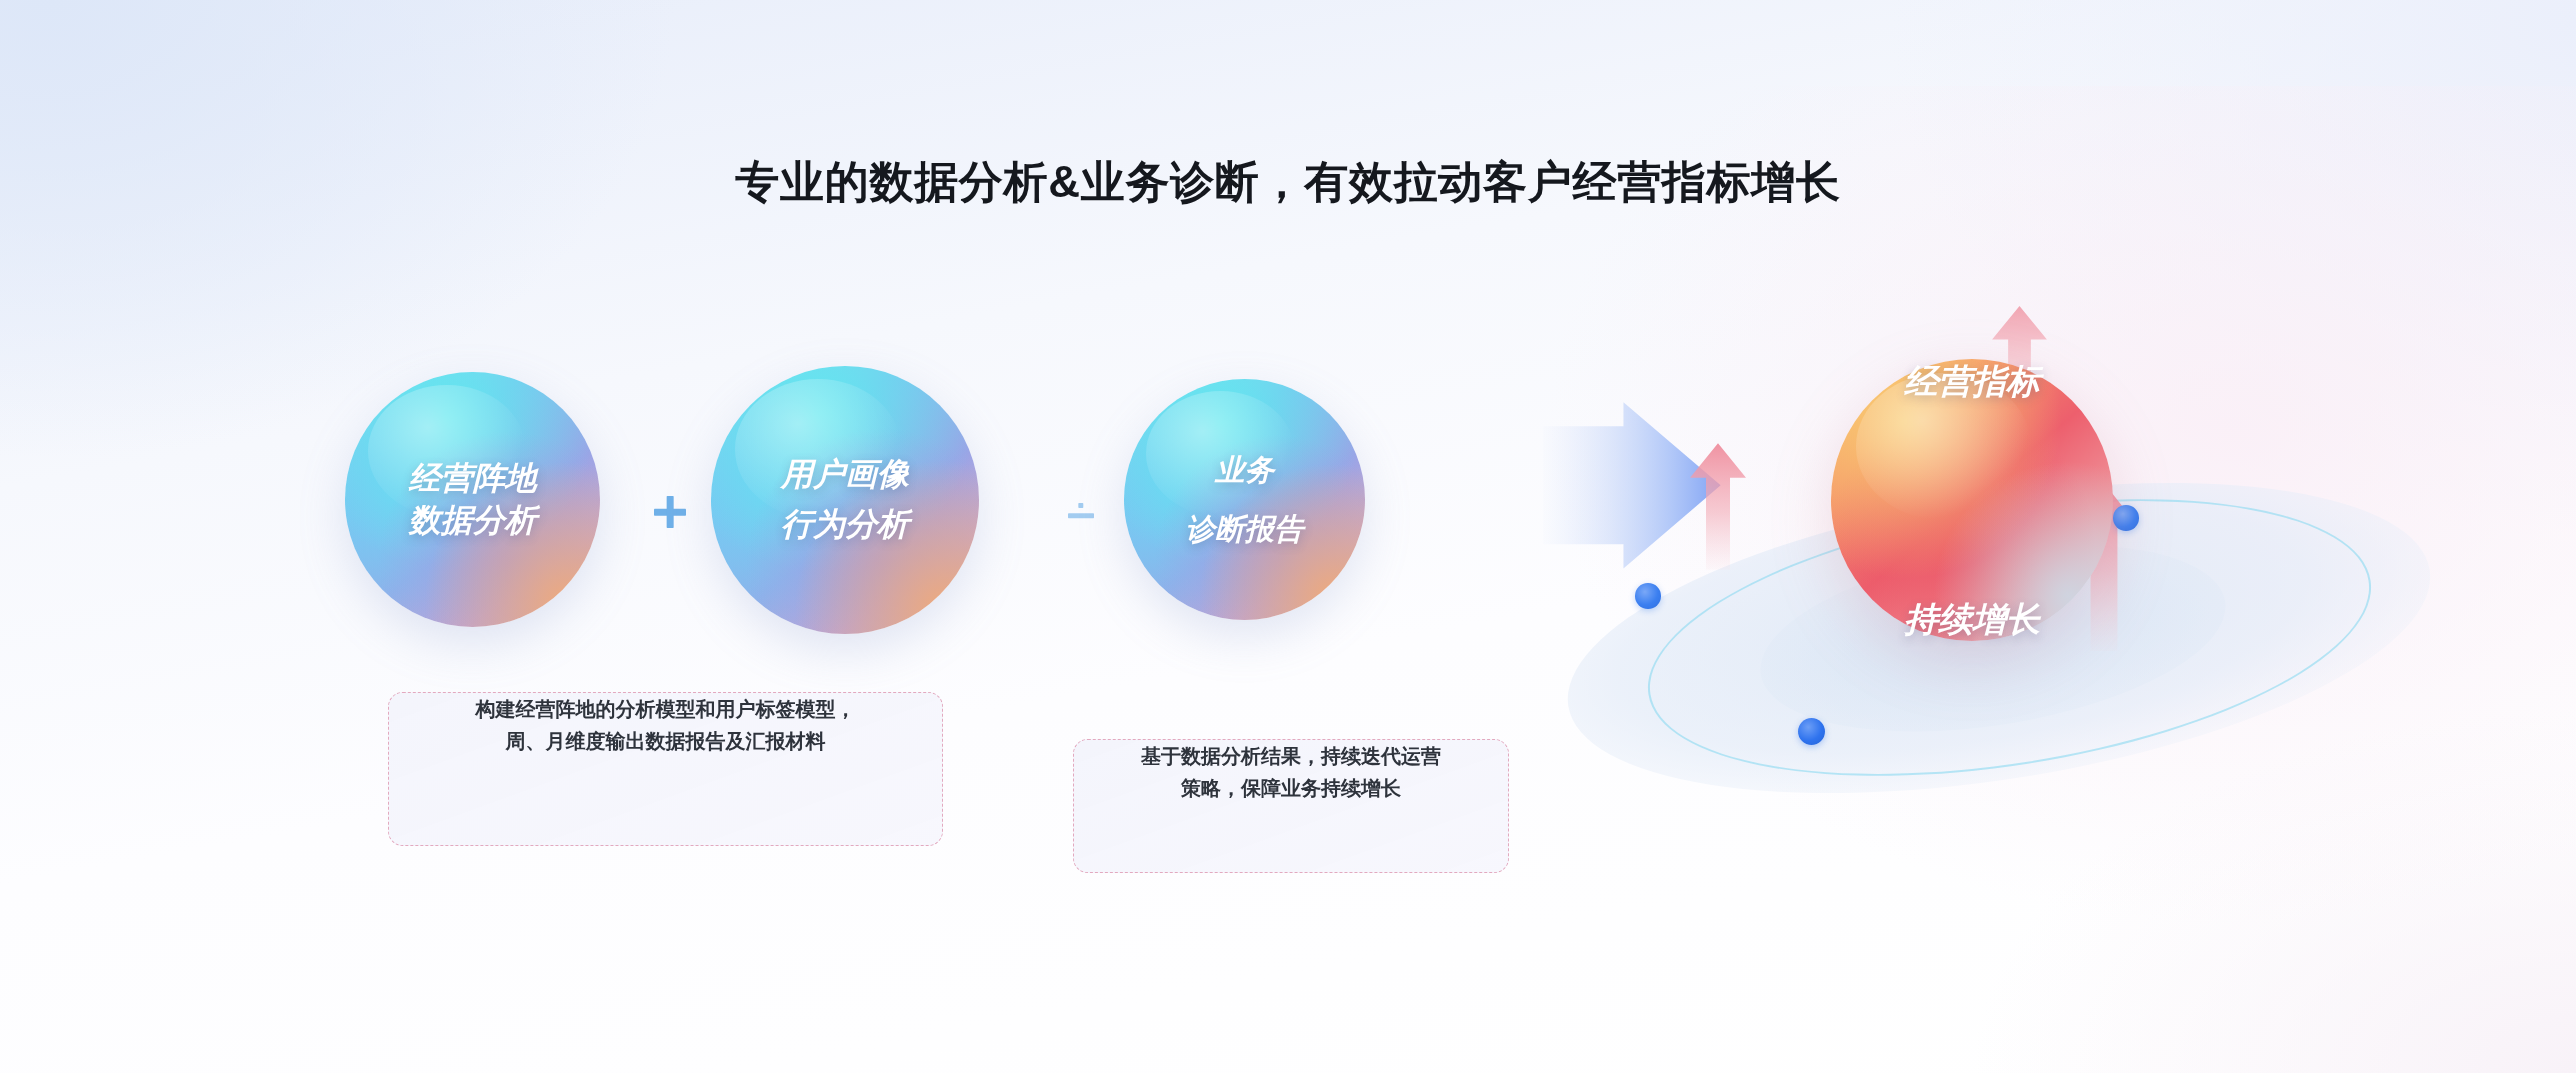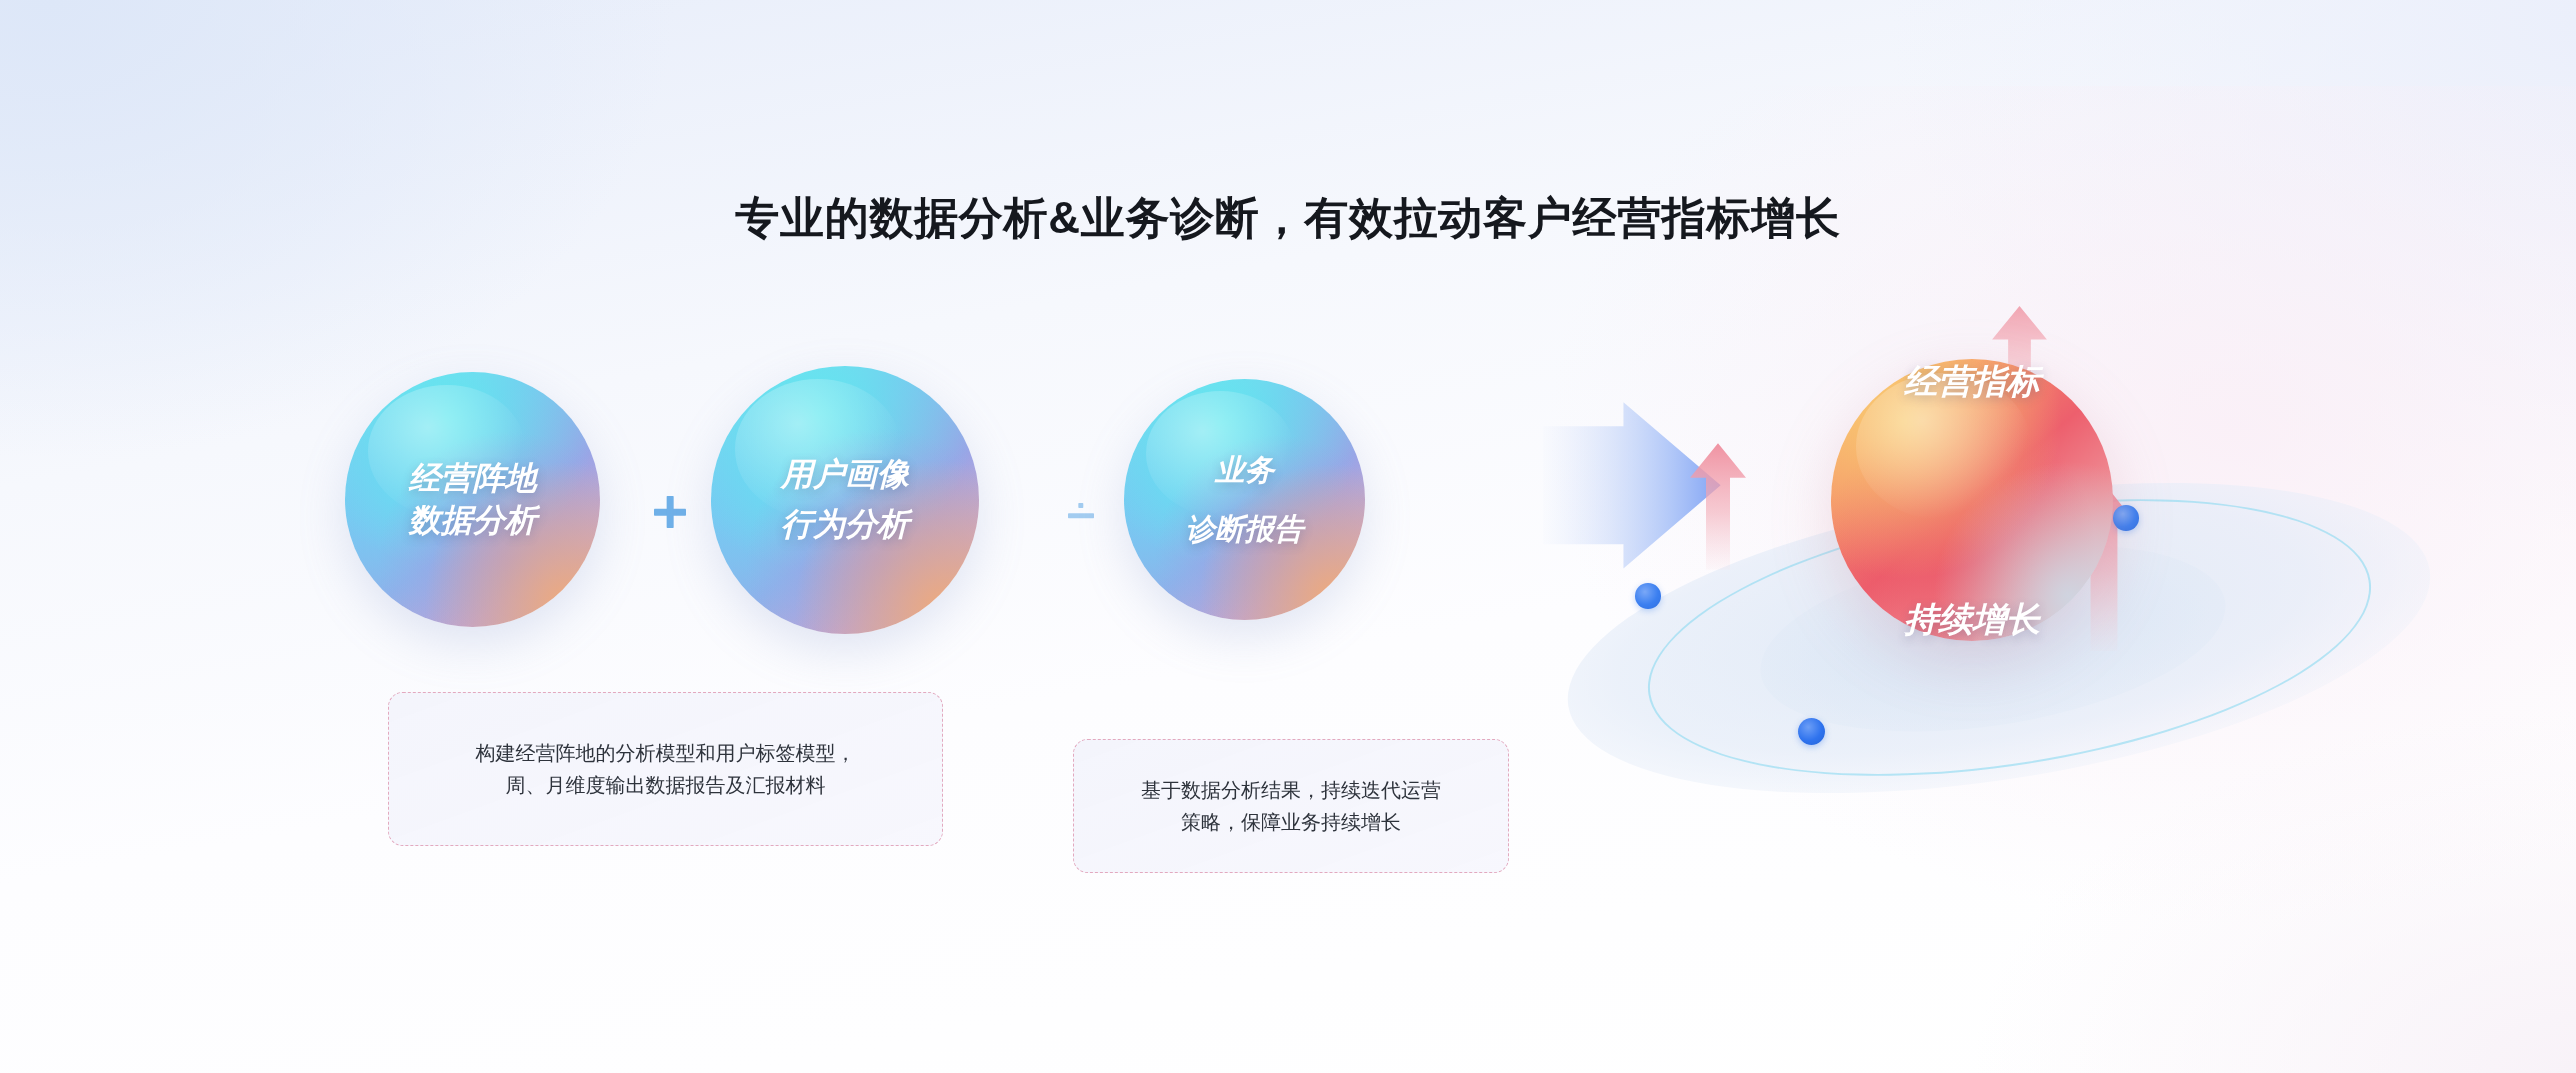--- a/index.html
+++ b/index.html
@@ -26,21 +26,20 @@
     background:radial-gradient(ellipse at 60% 40%, rgba(250,238,246,.85) 0%, rgba(252,246,250,0) 68%);
   }
 
   
   #title{
     position:absolute; left:0; right:0; top:153px;
     text-align:center;
     font-size:44px; font-weight:700; letter-spacing:0.7px;
     color:#15181e;
     white-space:nowrap;
-    margin-top:36px;
   }
 
   
   .sphere{
     position:absolute; border-radius:50%;
     display:flex; flex-direction:column;
     align-items:center; justify-content:center;font-style:italic;
   }
   .sphere .lbl{
     color:#fff; font-weight:700; text-align:center;
@@ -133,22 +132,23 @@
   #a1{ left:127px; top:-27px;  width:56px;  height:127px; }
   #a2{ left:510px; top:13.4px;   width:62px;  height:168px; }
   #a3{ left:429px; top:-164px; width:55px;  height:117px; }
 
   
   .caption{
     position:absolute;
     border:1.3px dashed #e3a9bf;
     border-radius:14.8px;
     background:linear-gradient(160deg,rgba(243,244,252,.90) 0%,rgba(246,246,253,.88) 100%);
-    display:flex; align-items:center; justify-content:center;
+    display:flex; justify-content:center;
     padding:0 29.5px;
+    font-weight:bold;
   }
   .caption p{
     font-size:20px; line-height:1.62; color:#2e333c;
     text-align:center; white-space:pre-line;
   }
   #c1{ left:388px;  top:692px; width:555px; height:154px; }
   #c2{ left:1073px; top:703px; width:436px; height:134px;margin-top:36px; }
 </style>
 </head>
 <body>

